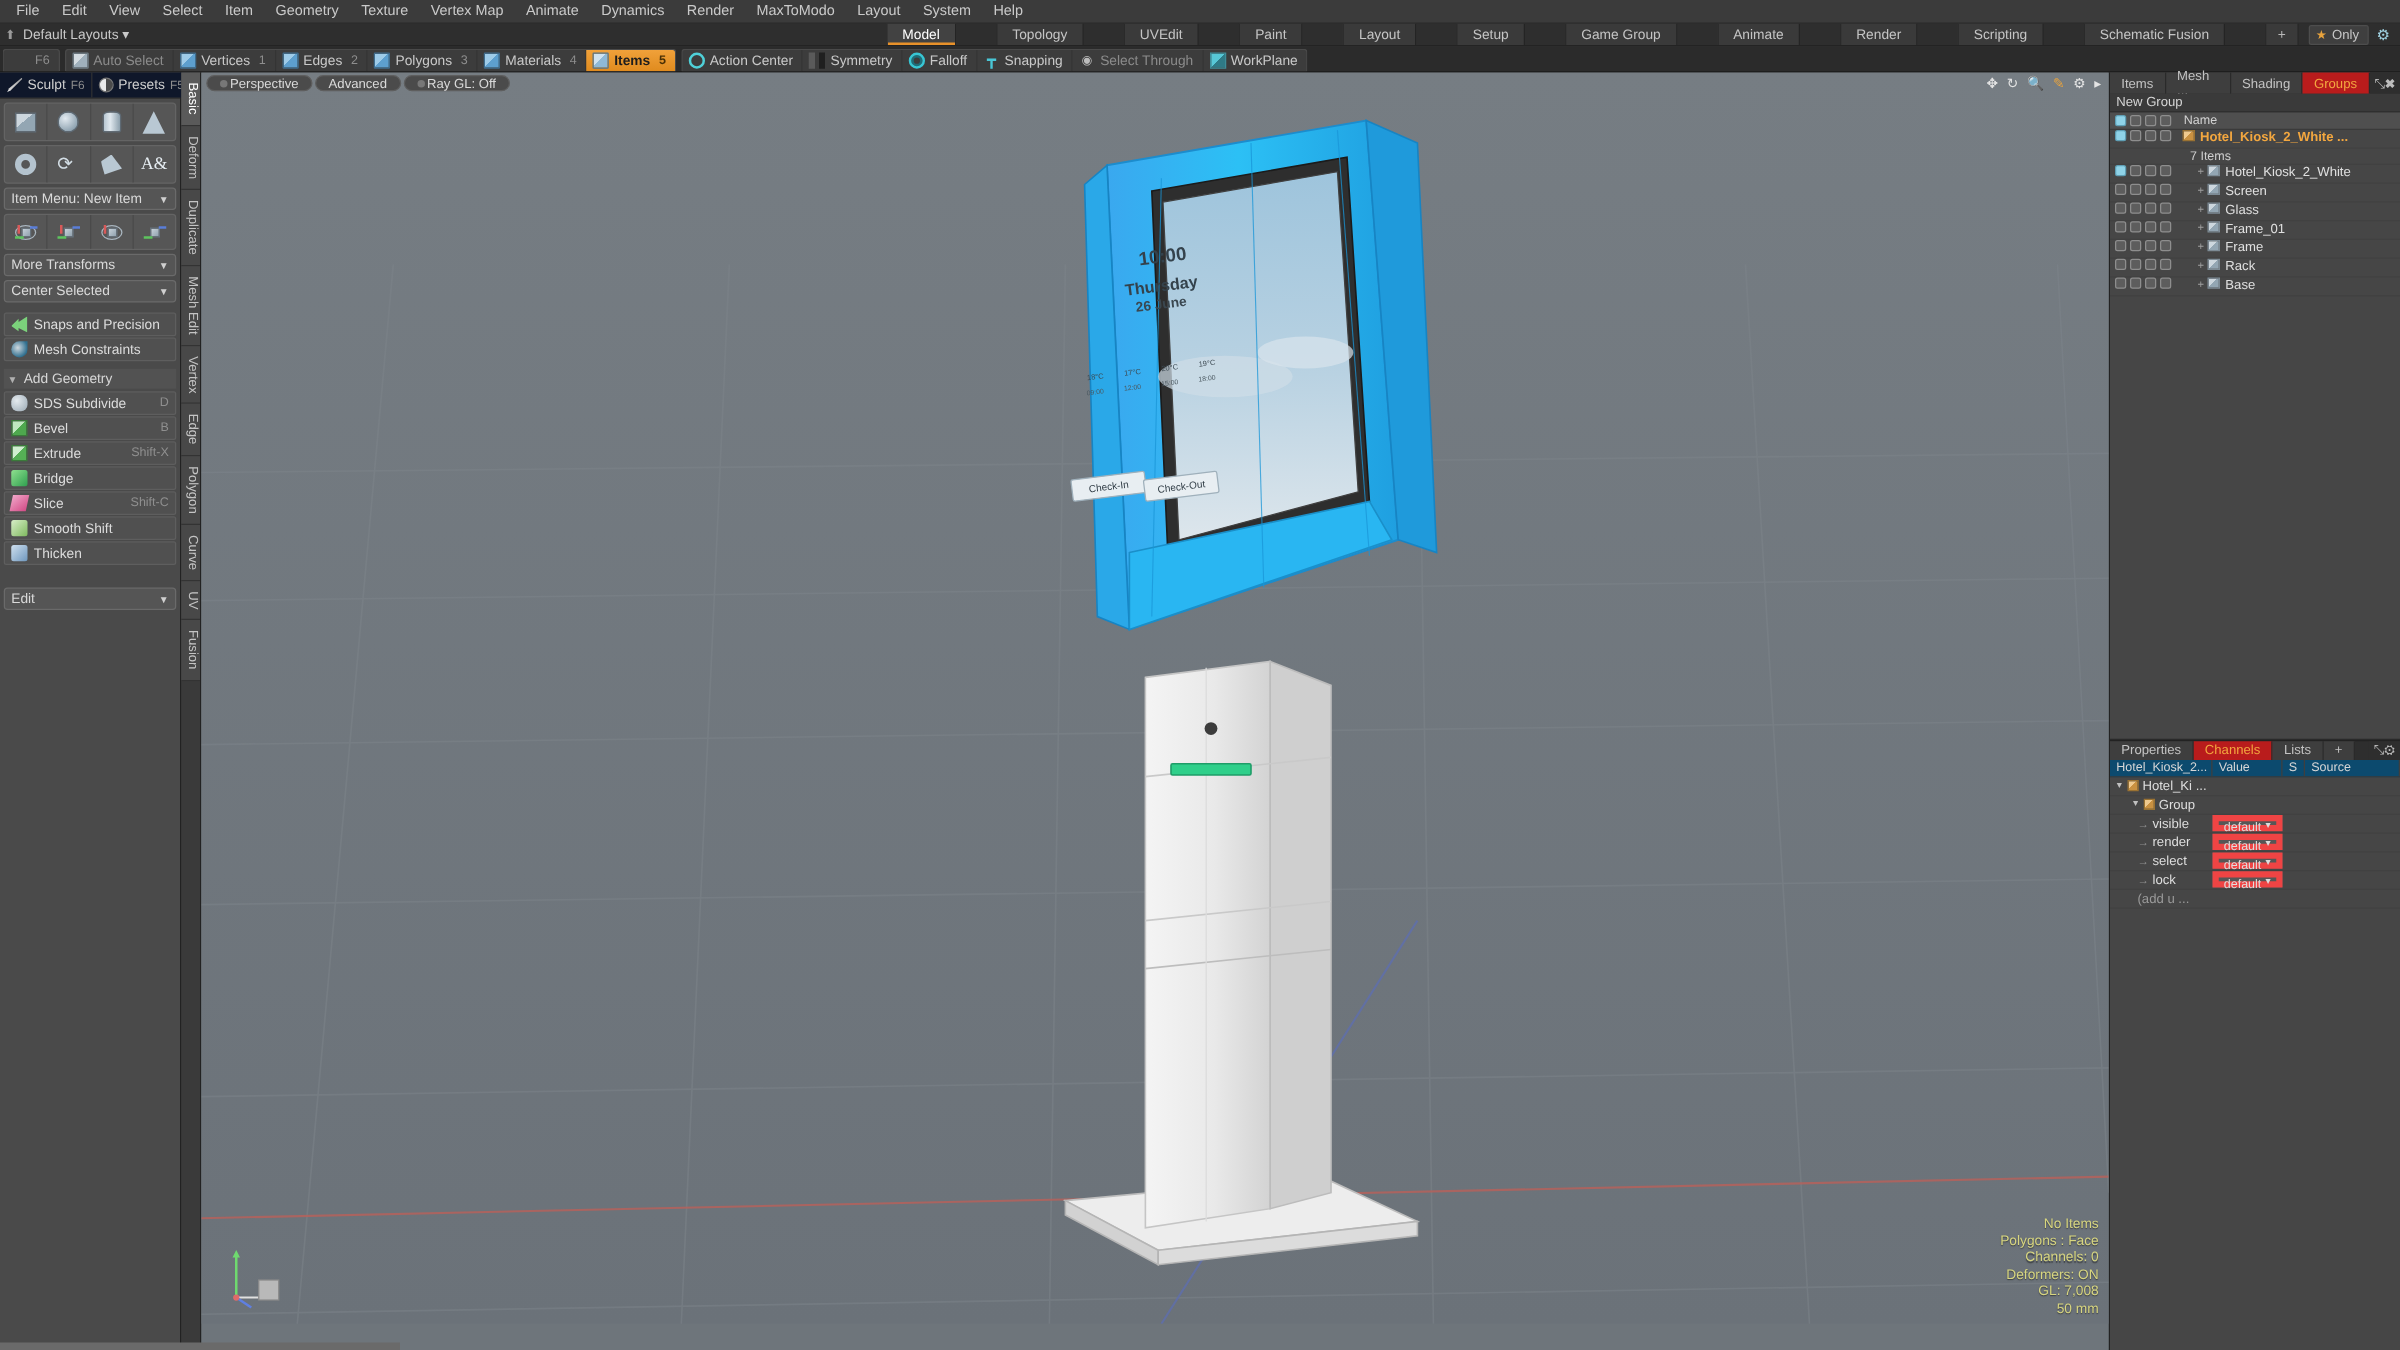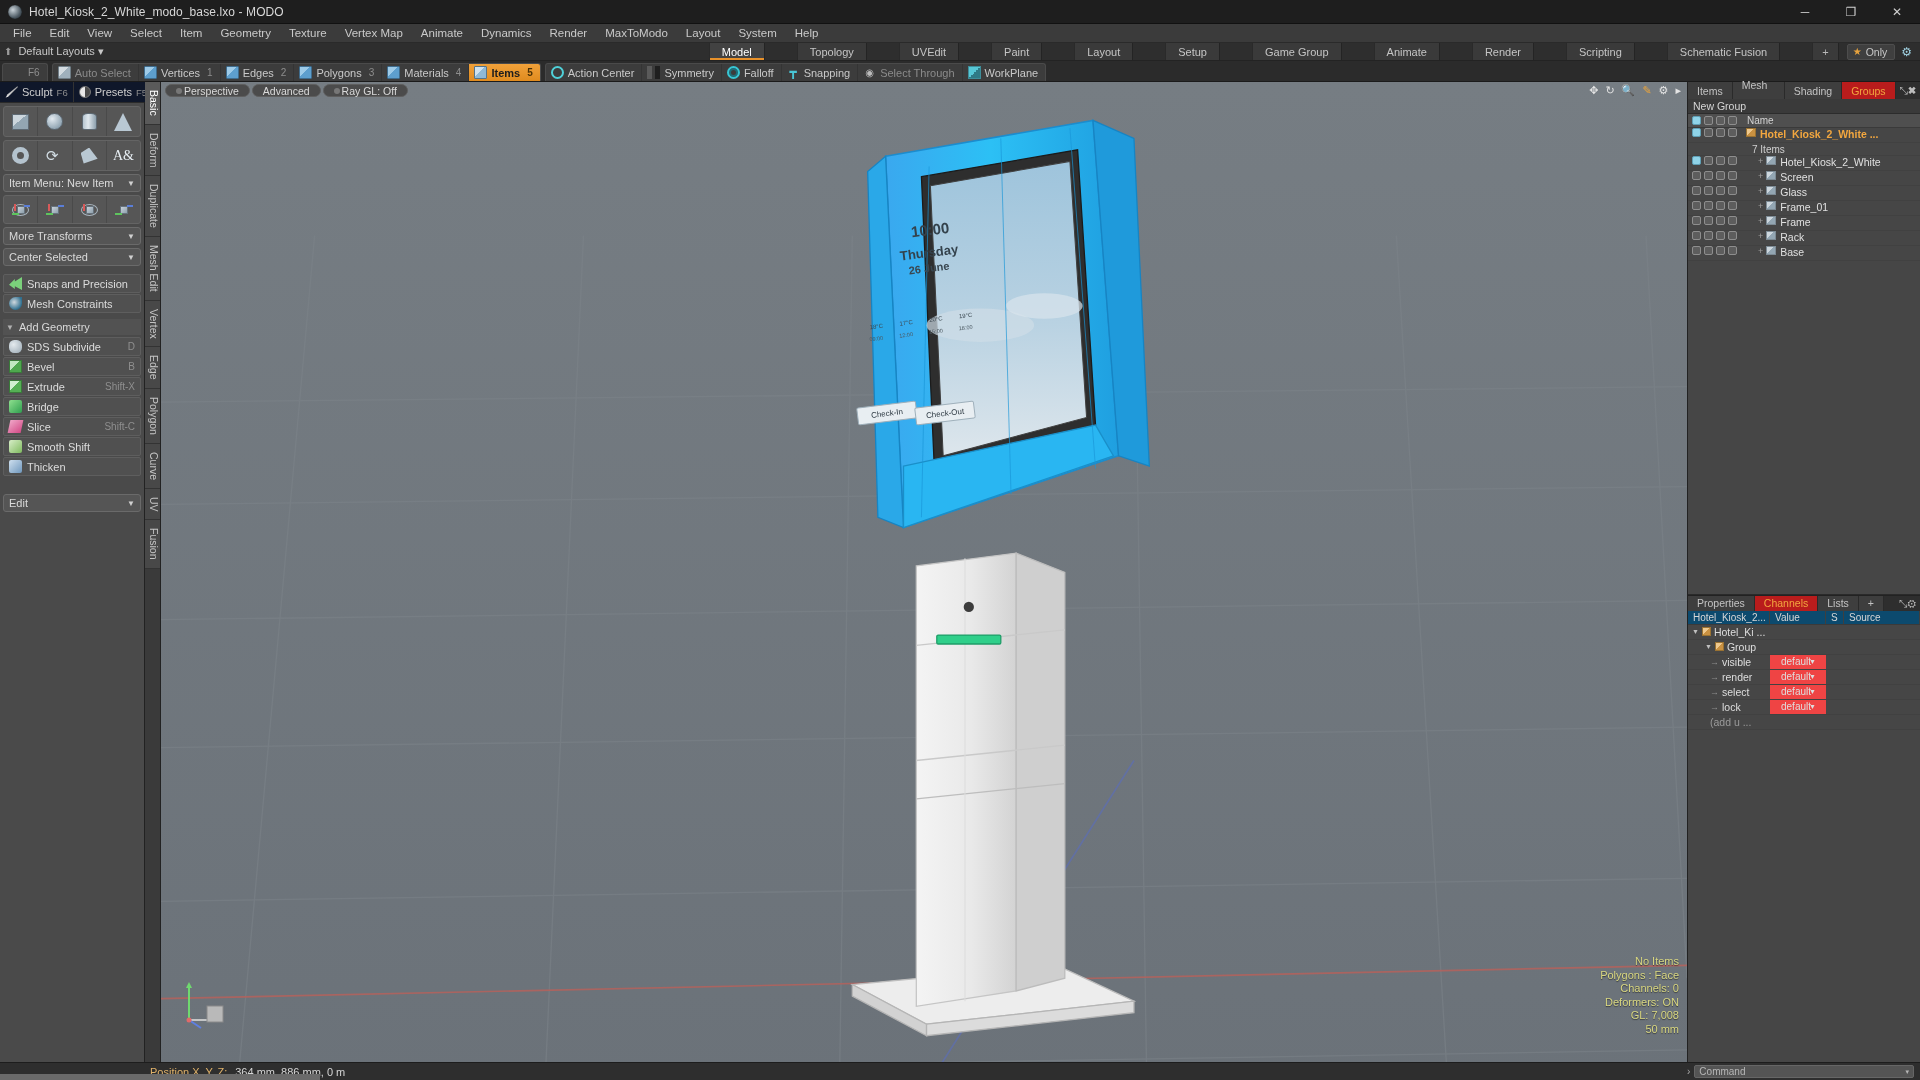--- a/index.html
+++ b/index.html
@@ -193,22 +193,22 @@
      border-top:1px solid #222; }
   .chan-tabs .rp-tab { font-size:10.5px; }
   .chan-hdr { height:14px; display:flex; background:#0c4a6e; font-size:10px; color:#d6d6d6;
      border-bottom:1px solid #3a3a3a; }
   .chan-hdr div { display:flex; align-items:center; padding-left:5px; border-right:1px solid #3f3f3f;}
   .c1{width:82px;} .c2{width:56px;} .c3{width:18px;} .c4{flex:1;}
   .chanbody { flex:1 1 auto; background:#464646; }
   .crow { height:15px; display:flex; align-items:center; font-size:10.5px; color:#dedede;
      border-bottom:1px solid #414141; }
   .crow .lab { width:82px; display:flex; align-items:center; gap:3px; }
-  .crow .val { width:56px; background:#565656; height:13px; display:flex; align-items:center;
-     padding-left:4px; border:7px solid #ef4444; font-size:10px; position:relative;}
+  .crow .val { width:56px; background:#565656; height:13px; display:flex; 
+     padding-left:4px; border:5px solid #ef4444; font-size:10px; position:relative;}
   .crow .val .car { position:absolute; right:3px; font-size:7px; color:#ddd;}
   .crow .s { width:18px; } .crow .src { flex:1; }
   .crow.dim { color:#9a9a9a; }
   .crow .arrow { color:#8e8e8e; font-size:9px; }
   .crow .tri { font-size:7px; color:#c0c0c0; }
   .crow .gic { width:9px;height:9px;border:1px solid #9a7232;
      background:linear-gradient(135deg,#efc98e 0 45%,#c99141 45% 100%);}
 
   
   .statusbar { height:18px; flex:0 0 18px; background:#2e2e2e; display:flex; align-items:center;
@@ -221,29 +221,20 @@
   .cmdfield { flex:1; height:13px; background:#545454; border:1px solid #666; border-radius:2px;
      display:flex; align-items:center; padding:0 4px; font-size:10px; color:#b6b6b6;}
   .cmdfield .car { margin-left:auto; font-size:7px; }
   .scrollhint { position:absolute; left:0; bottom:0; height:6px; width:320px; background:#6a6a6a;}
 </style>
 </head>
 <body>
 
 <div class="app">
 
-  <div class="titlebar">
-    <div class="app-icon"></div>
-    <div class="title">Hotel_Kiosk_2_White_modo_base.lxo - MODO</div>
-    <div class="winbtns">
-      <div class="winbtn">─</div>
-      <div class="winbtn">❐</div>
-      <div class="winbtn close">✕</div>
-    </div>
-  </div>
 
   <div class="menubar" id="menubar">
       <div class="mi">File</div>
       <div class="mi">Edit</div>
       <div class="mi">View</div>
       <div class="mi">Select</div>
       <div class="mi">Item</div>
       <div class="mi">Geometry</div>
       <div class="mi">Texture</div>
       <div class="mi">Vertex Map</div>
@@ -870,25 +861,14 @@
               <span>(add u ...</span>
             </span>
             <span style="width: 56px;"></span>
             <span class="s"></span>
             <span class="src"></span>
           </div>
         </div>
     </div>
   </div>
 
-  <div class="statusbar">
-    <span class="lbl">Position X, Y, Z:</span>
-    <span class="val">364 mm, 886 mm, 0 m</span>
-    <div class="cmdbar">
-      <span class="ar">›</span>
-      <div class="cmdfield">
-        <span>Command</span>
-        <span class="car">▾</span>
-      </div>
-    </div>
-  </div>
   <div class="scrollhint"></div>
 </div>
 
 </body></html>

